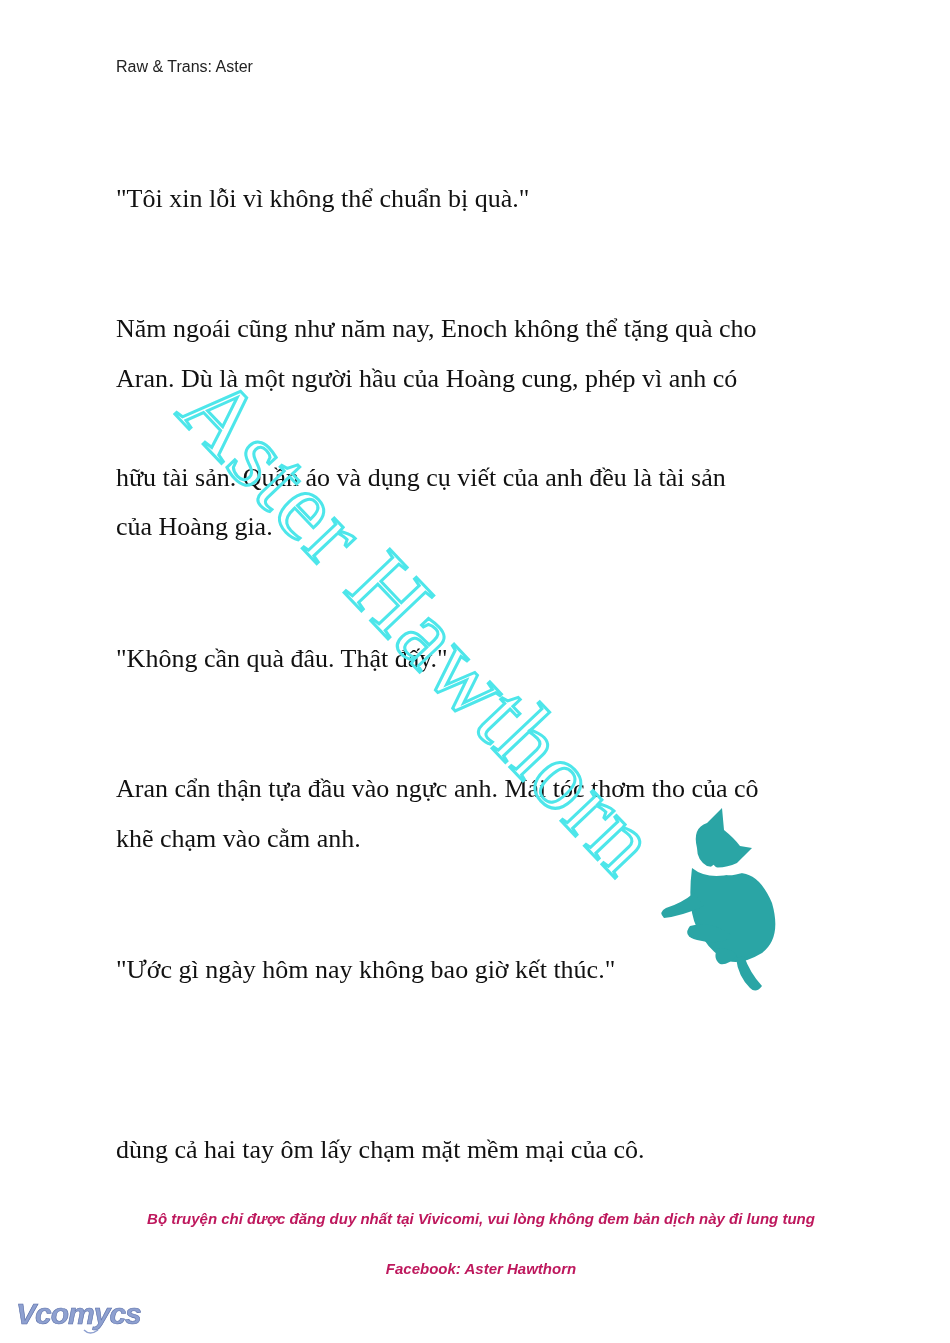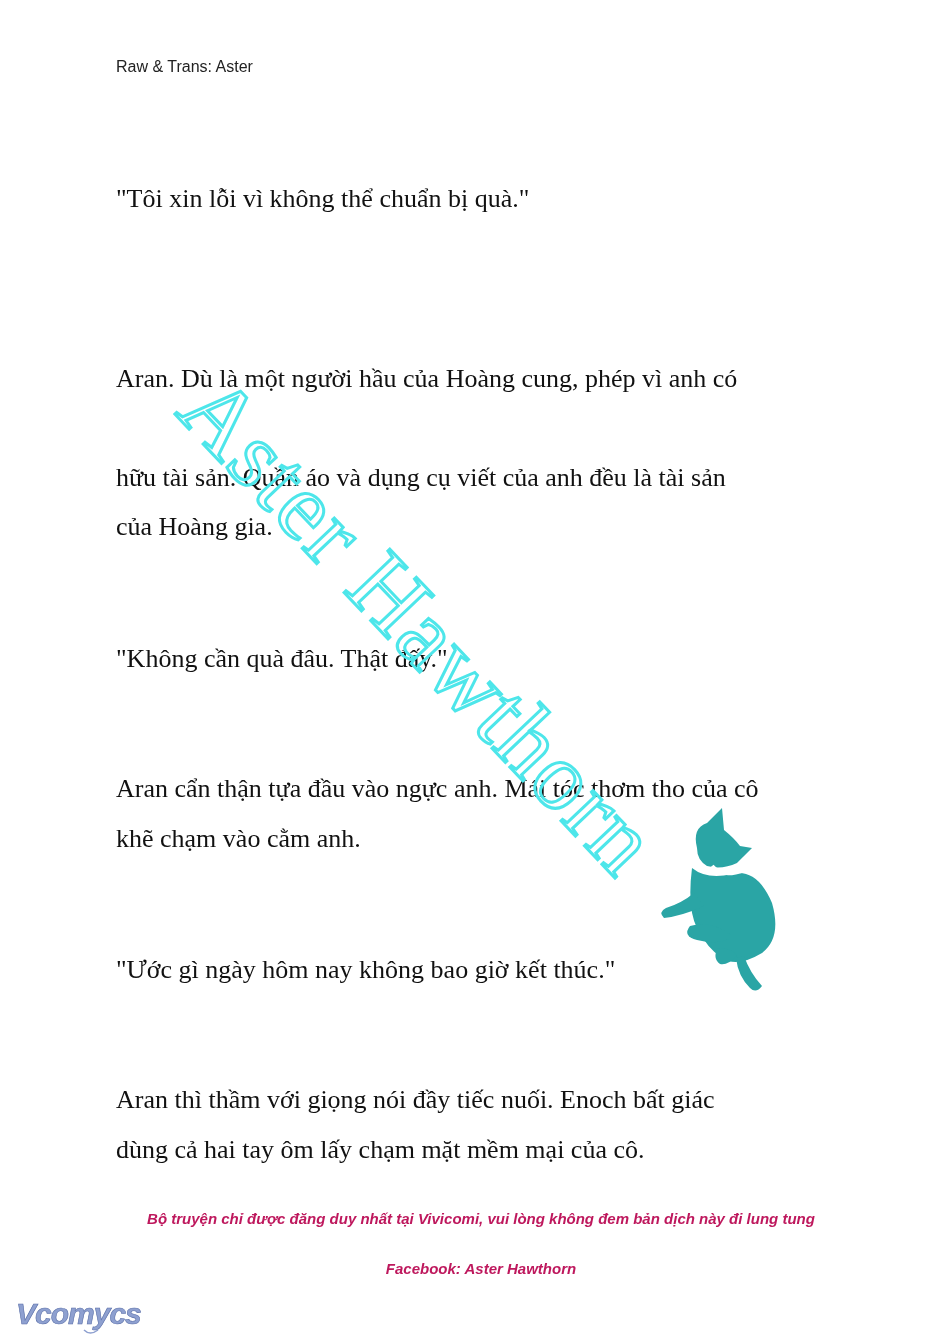--- a/index.html
+++ b/index.html
@@ -23,42 +23,42 @@
 
 <div class="page">
 
   <div class="credit">Raw &amp; Trans: Aster</div>
 
   <p class="para" style="top:174px">
     <span>"Tôi xin lỗi vì không thể chuẩn bị quà."</span>
   </p>
 
   <p class="para" style="top:304px">
-    <br>
+    <span>Năm ngoái cũng như năm nay, Enoch không thể tặng quà cho</span><br>
     <span>Aran. Dù là một người hầu của Hoàng cung, phép vì anh có</span><br>
     <br>
     <span>hữu tài sản. Quần áo và dụng cụ viết của anh đều là tài sản</span><br>
     <span>của Hoàng gia.</span>
   </p>
 
   <p class="para" style="top:634px">
     <span>"Không cần quà đâu. Thật đấy."</span>
   </p>
 
   <p class="para" style="top:764px">
     <span>Aran cẩn thận tựa đầu vào ngực anh. Mái tóc thơm tho của cô</span><br>
     <span>khẽ chạm vào cằm anh.</span>
   </p>
 
   <p class="para" style="top:945px">
     <span>"Ước gì ngày hôm nay không bao giờ kết thúc."</span>
   </p>
 
   <p class="para" style="top:1075px">
-    <span>Aran thì thầm với giọng nói đầy tiếc nuối. Enoch bất giác</span><br>
+    <br>
     <span>dùng cả hai tay ôm lấy chạm mặt mềm mại của cô.</span>
   </p>
 
   <div class="watermark">Aster Hawthorn</div>
 
   <svg class="cat" viewBox="0 0 130 185">
     <g fill="#2aa5a5">
 
       <path d="M45 40 Q40 20 55 15 L70 0 L72 22 Q82 30 88 38 L100 40 Q92 48 85 55 Q70 62 55 58 Q45 52 45 40 Z"></path>
 

